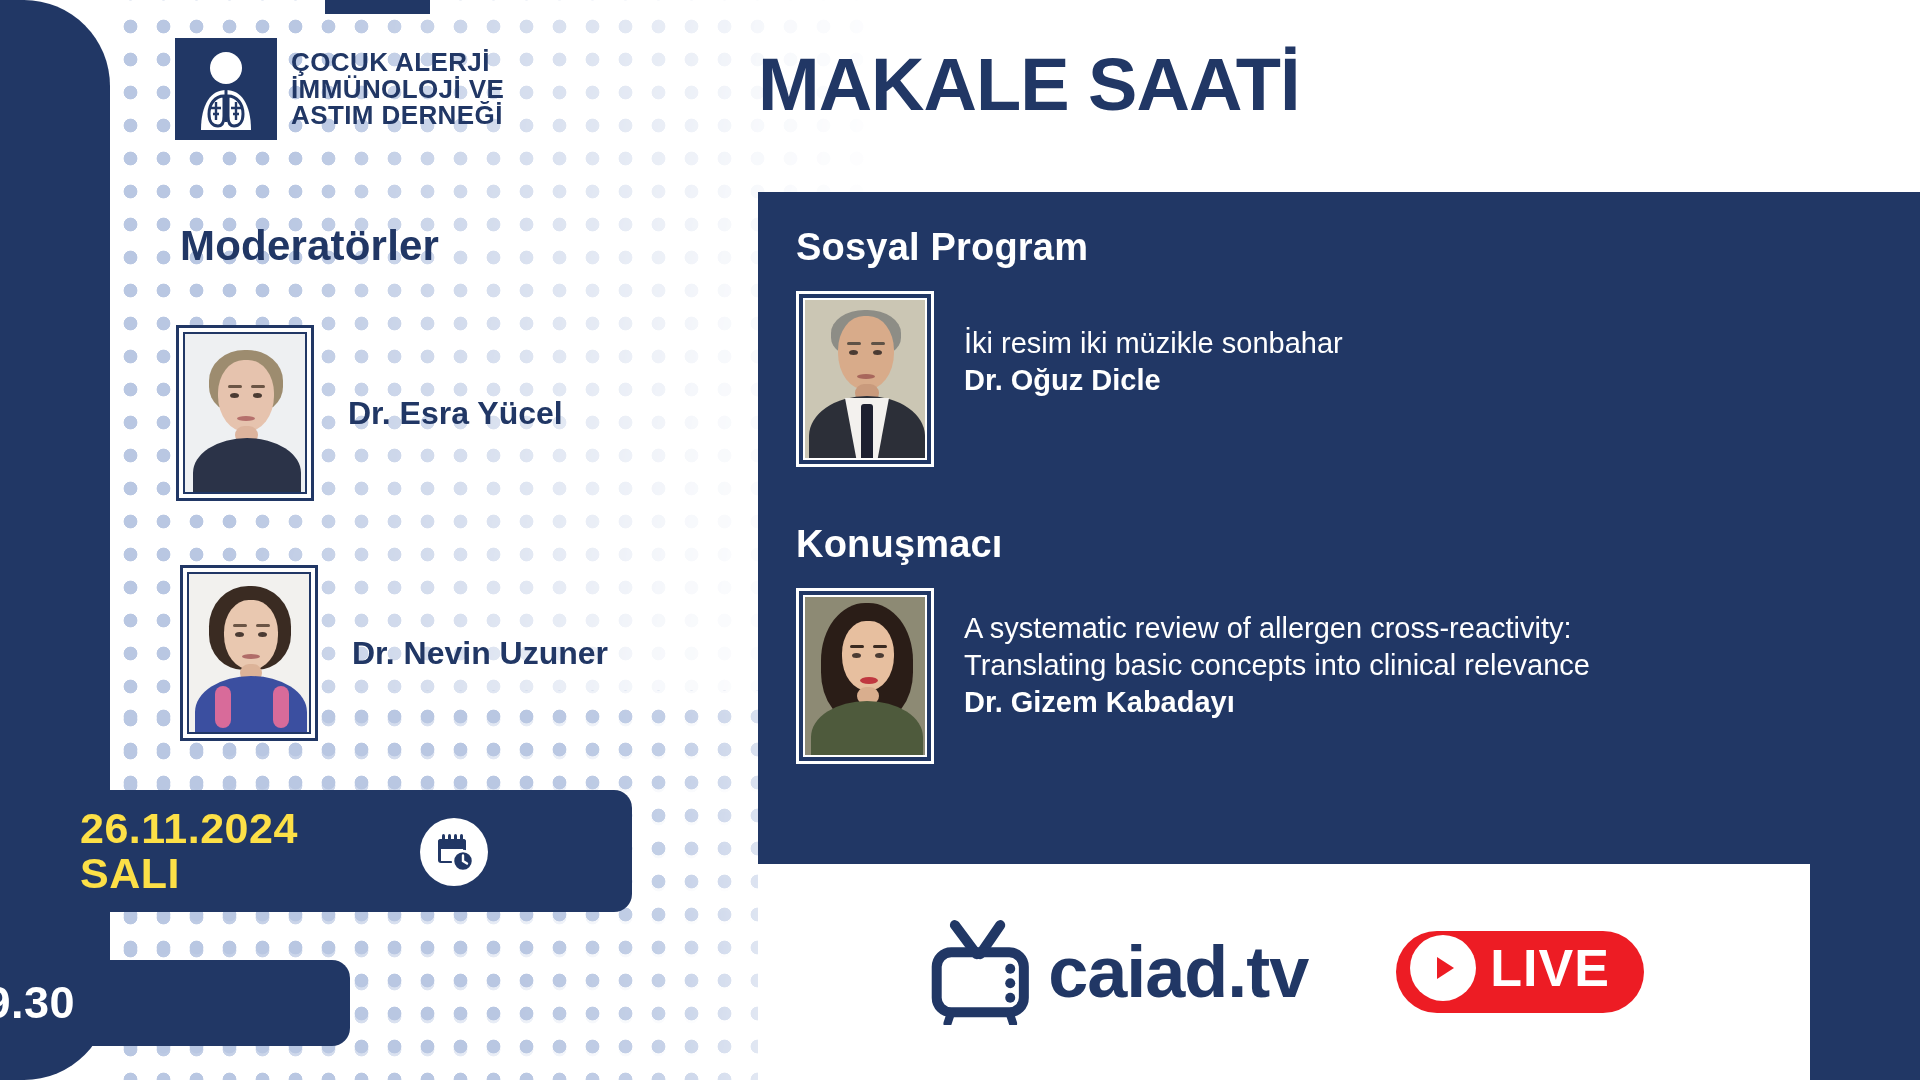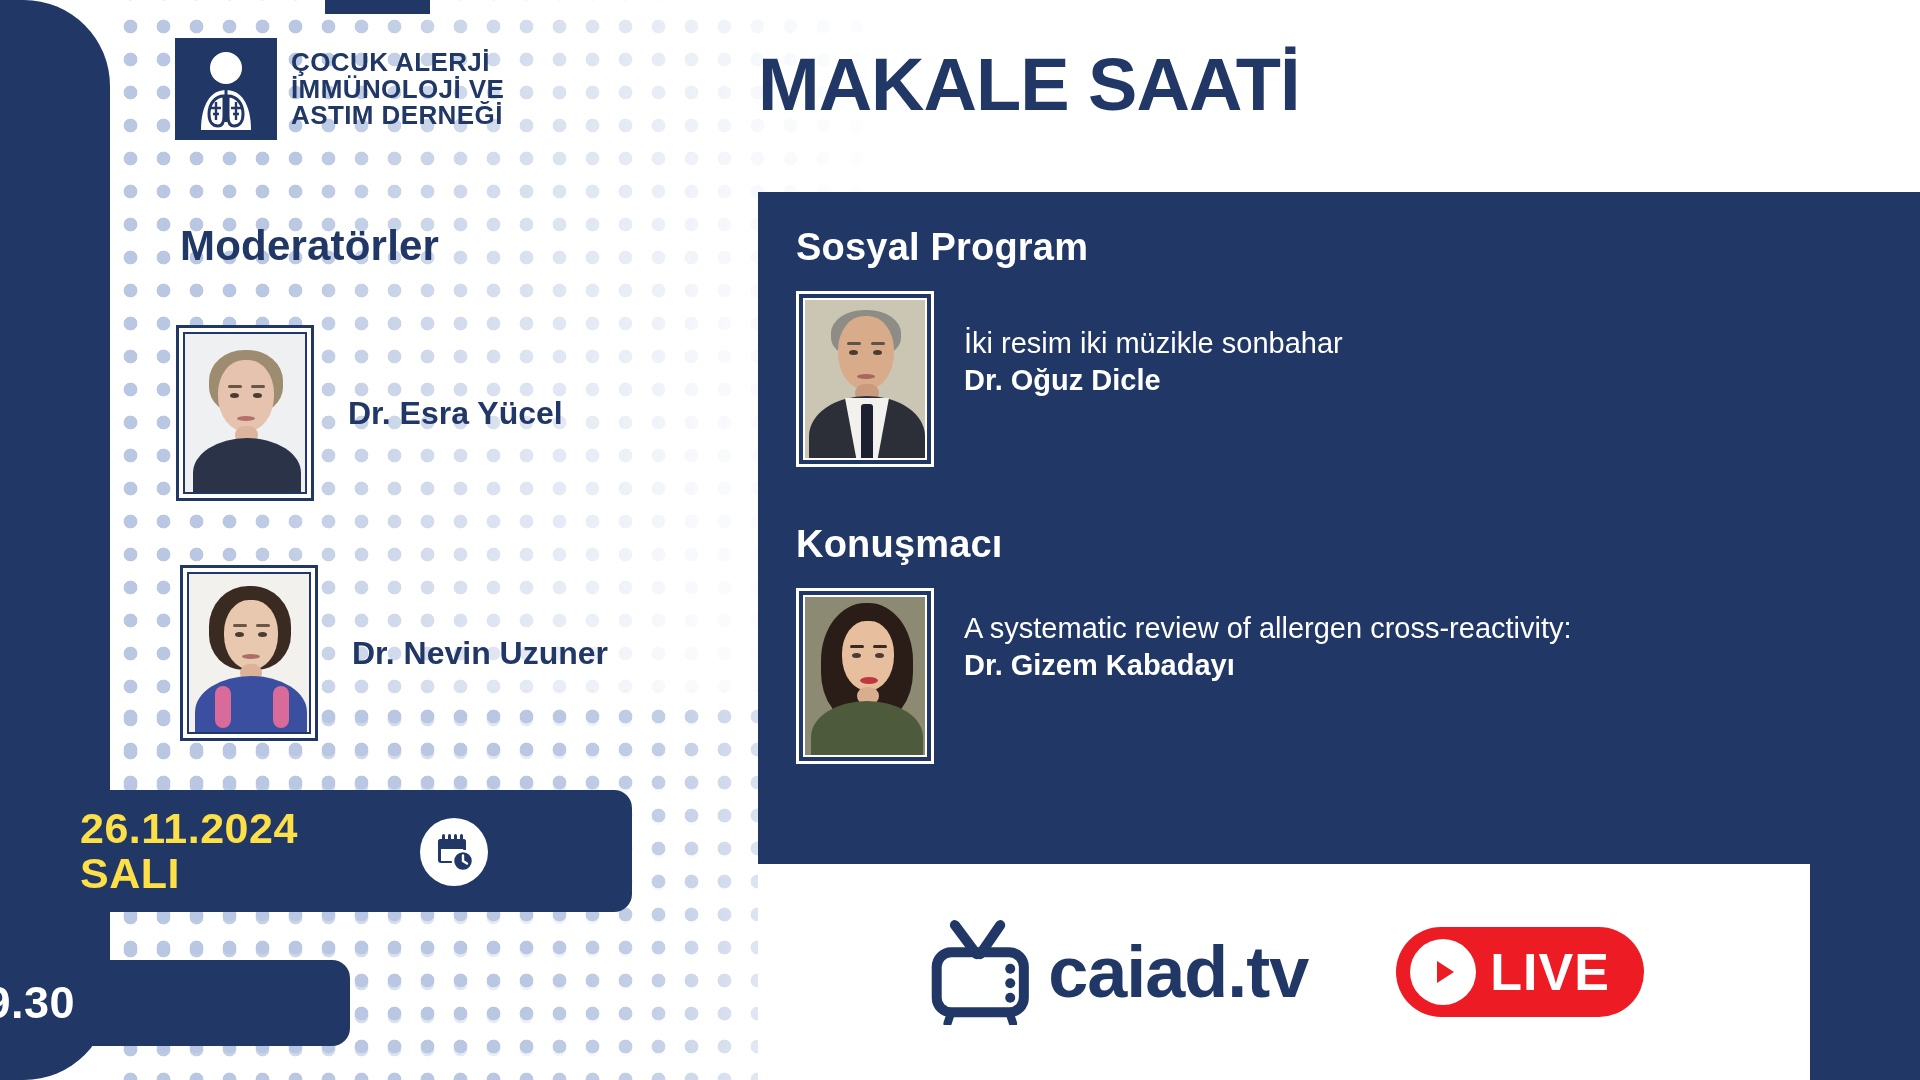--- a/index.html
+++ b/index.html
@@ -127,21 +127,21 @@
     position:absolute;left:758px;top:864px;width:1052px;height:216px;background:#ffffff;
   }
   .footer-inner{
     position:absolute;left:0;top:0;width:100%;height:100%;
     display:flex;align-items:center;justify-content:center;gap:88px;
   }
   .brand{display:flex;align-items:center;gap:6px;}
   .brand-text{color:#213765;font-weight:700;font-size:72px;letter-spacing:-1px;line-height:1;}
   .live-badge{
     display:flex;align-items:center;gap:14px;
-    background:#ed1c24;border-radius:60px;padding:12px 34px 12px 14px;
+    background:#ed1c24;border-radius:60px;padding:4px 34px 12px 14px;
   }
   .live-play{
     width:66px;height:66px;border-radius:50%;background:#ffffff;
     display:flex;align-items:center;justify-content:center;flex:0 0 auto;
   }
   .live-text{color:#ffffff;font-weight:700;font-size:52px;letter-spacing:1px;line-height:1;}
   .footer-bottom-fill{
     position:absolute;left:1810px;top:864px;width:110px;height:216px;background:#213765;
   }
 </style>
@@ -292,20 +292,21 @@
               <div class="eye" style="left:47px;top:56px"></div>
               <div class="eye" style="left:70px;top:56px"></div>
               <div class="mouth" style="left:55px;top:80px;background:#c0373f;height:7px"></div>
               <div class="neck" style="left:52px;top:90px;width:22px;height:18px;background:#d9ae8e"></div>
               <div class="body" style="left:6px;top:104px;width:112px;height:72px;background:#4e5a3c"></div>
             </div>
           </div>
         </div>
         <div class="entry-text">
           <div class="entry-title">A systematic review of allergen cross-reactivity:</div>
+          <div class="entry-title">Translating basic concepts into clinical relevance</div>
           <div class="entry-name">Dr. Gizem Kabadayı</div>
         </div>
       </div>
 
     </div>
   </div>
 
   <div class="footer-bottom-fill"></div>
   <div class="footer">
     <div class="footer-inner">

